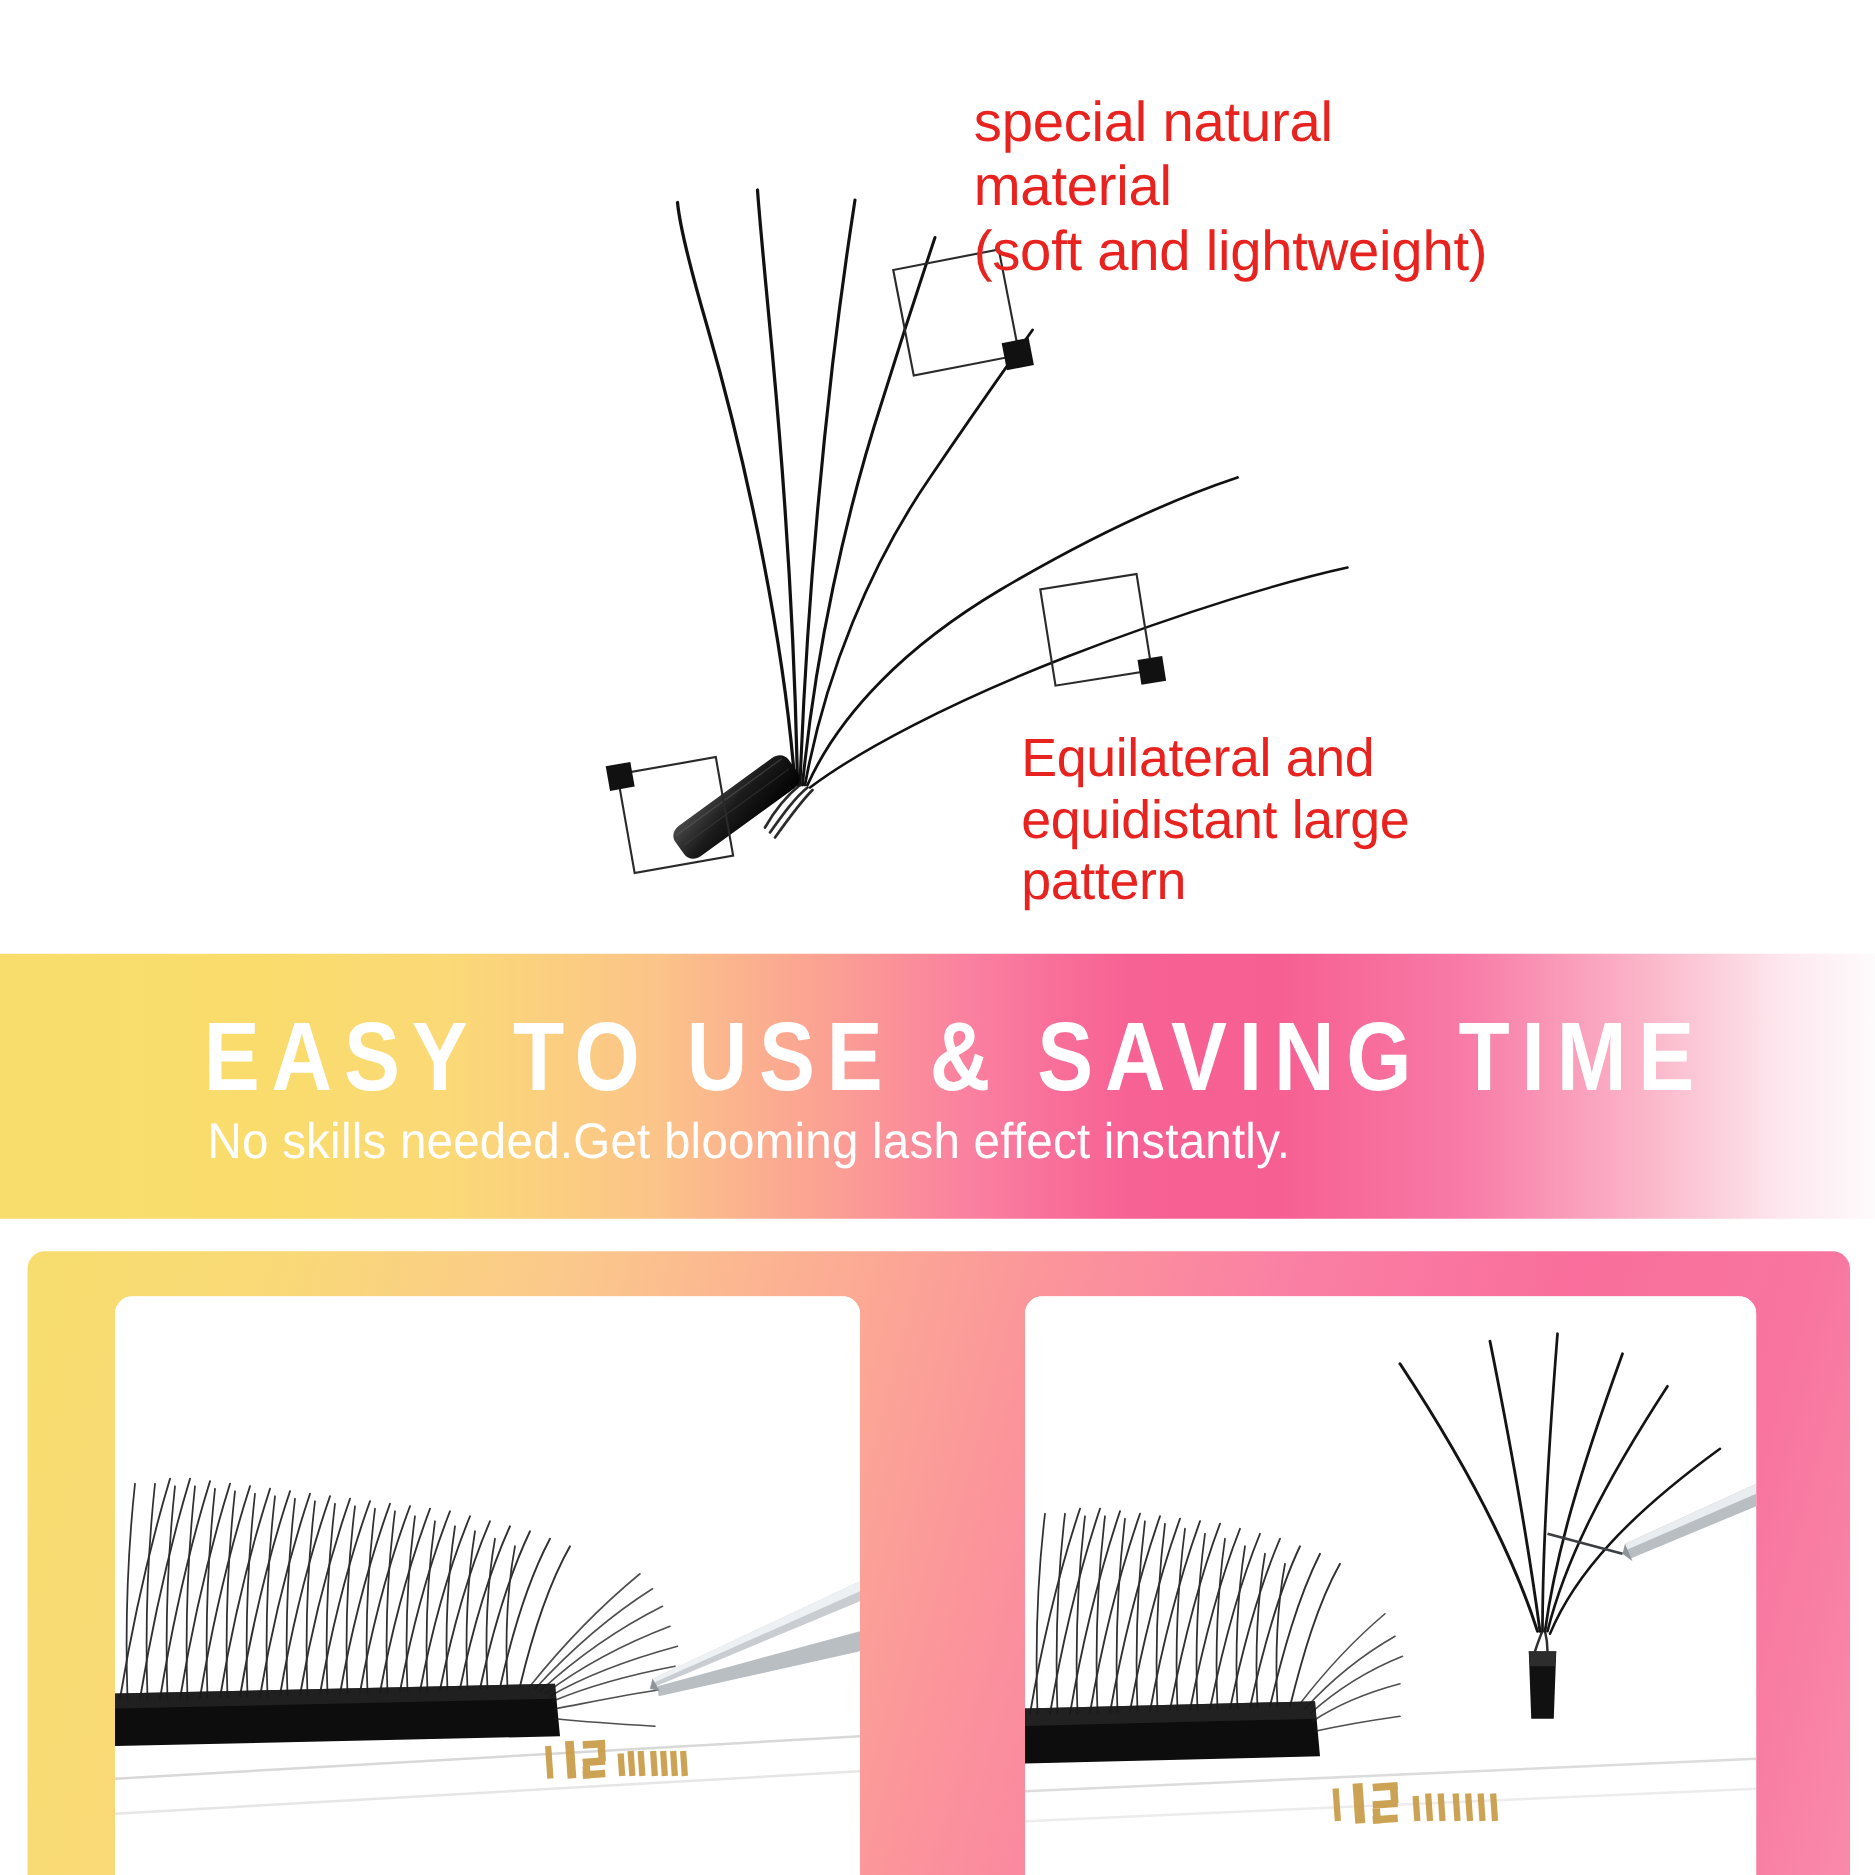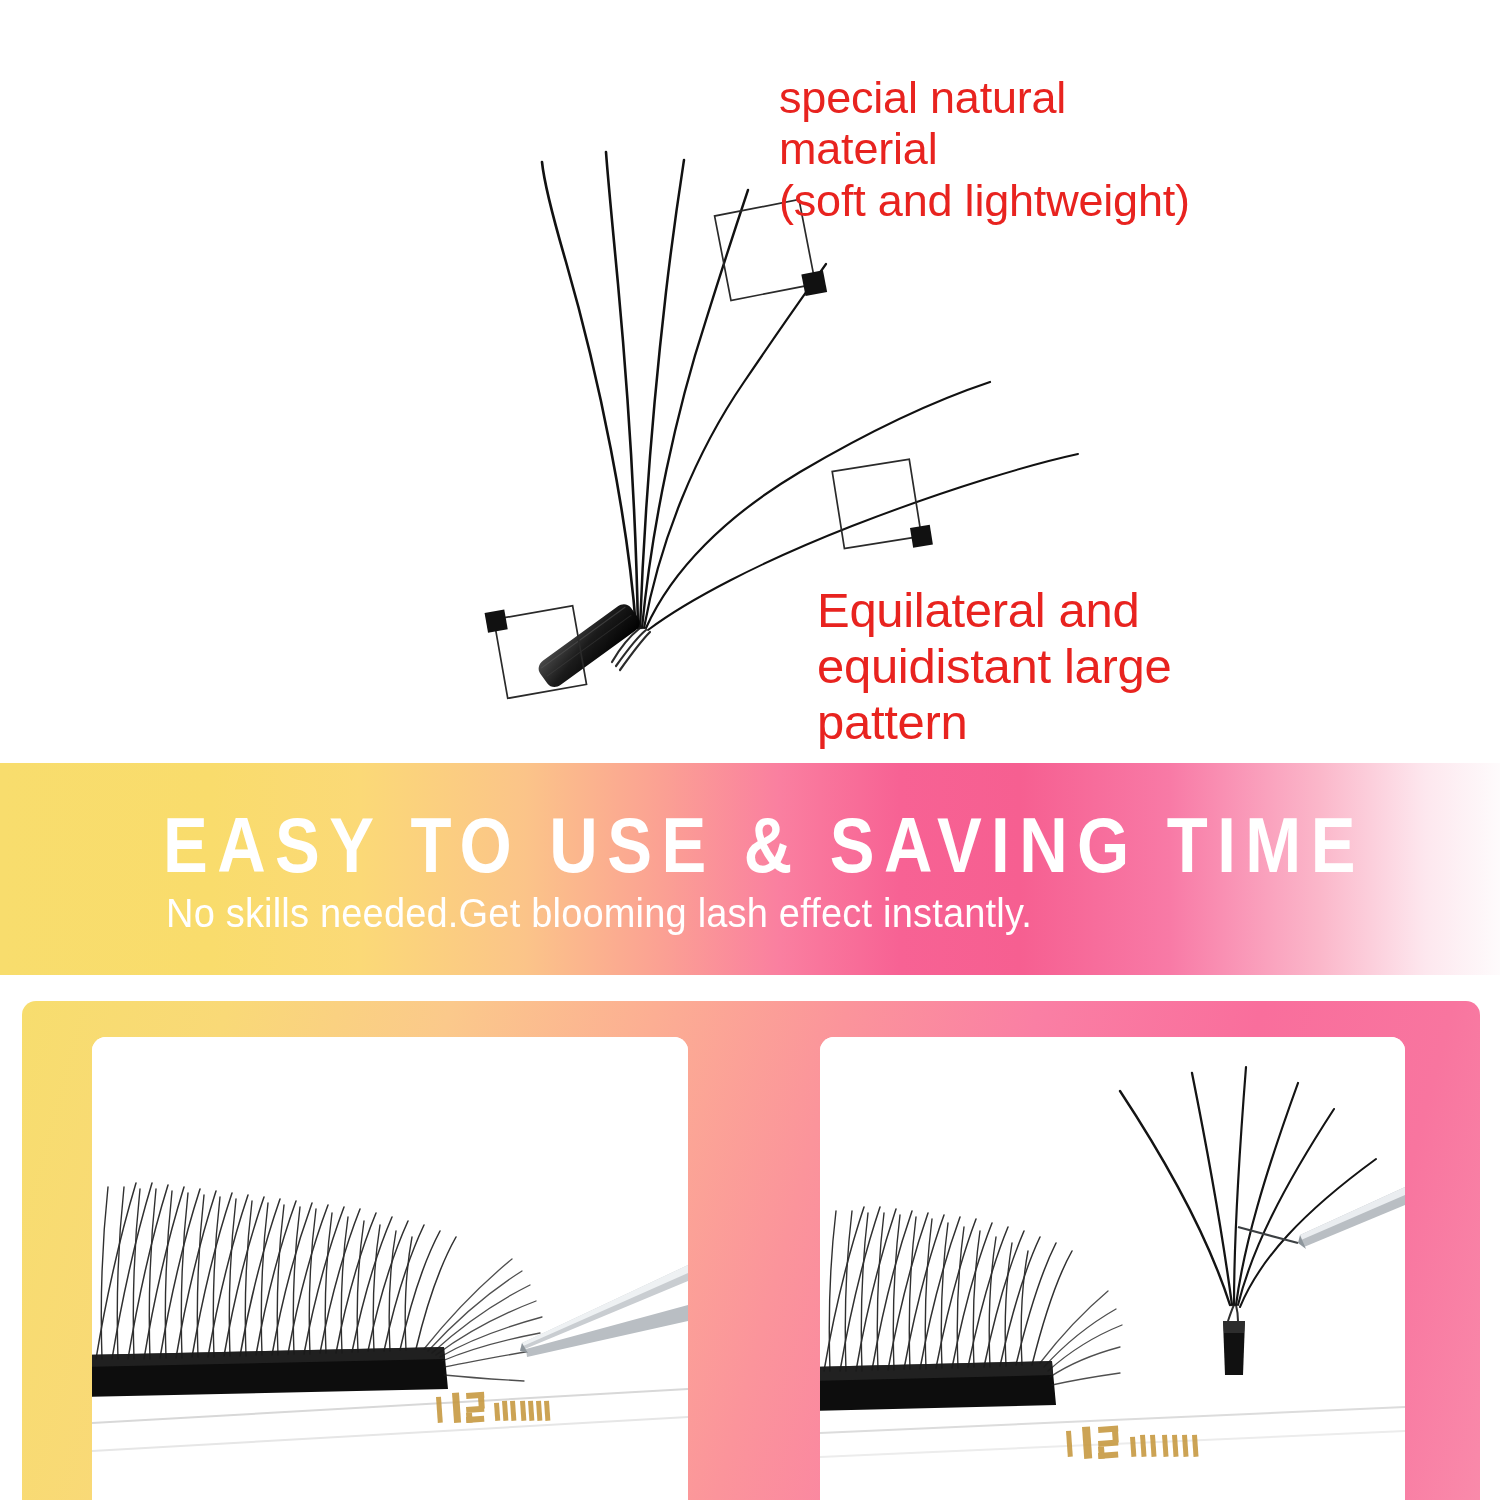--- a/index.html
+++ b/index.html
@@ -41,21 +41,21 @@
     font-size: 45px;
     letter-spacing: -0.2px;
   }
   #callout-pickup {
     left: 252px; top: 500px;
     font-size: 43px;
     letter-spacing: -0.3px;
   }
   #callout-pattern {
     left: 817px; top: 583px;
-    font-size: 49px;
+    font-size: 43px;
     letter-spacing: -0.3px;
   }
 
   
   #banner {
     position: absolute;
     left: 0; top: 763px;
     width: 1500px; height: 212px;
     background: linear-gradient(to right,
         #f8dd6d 0%,

